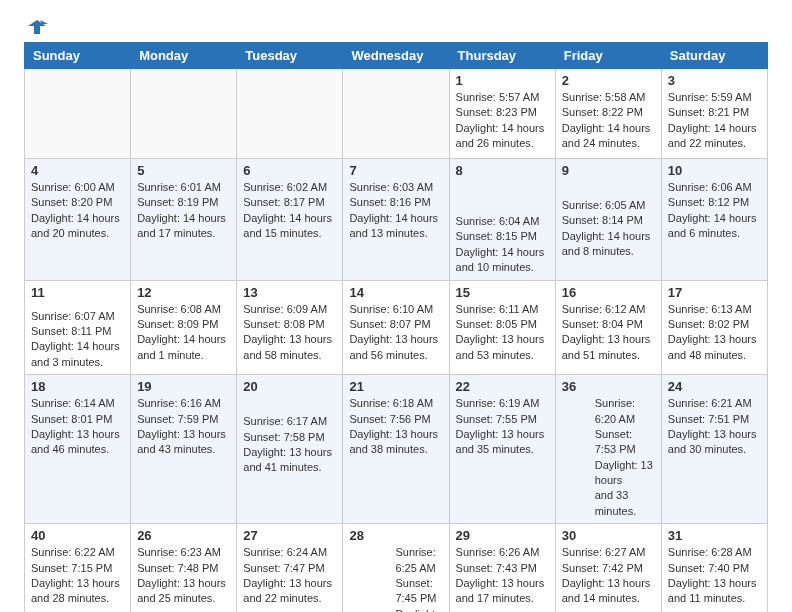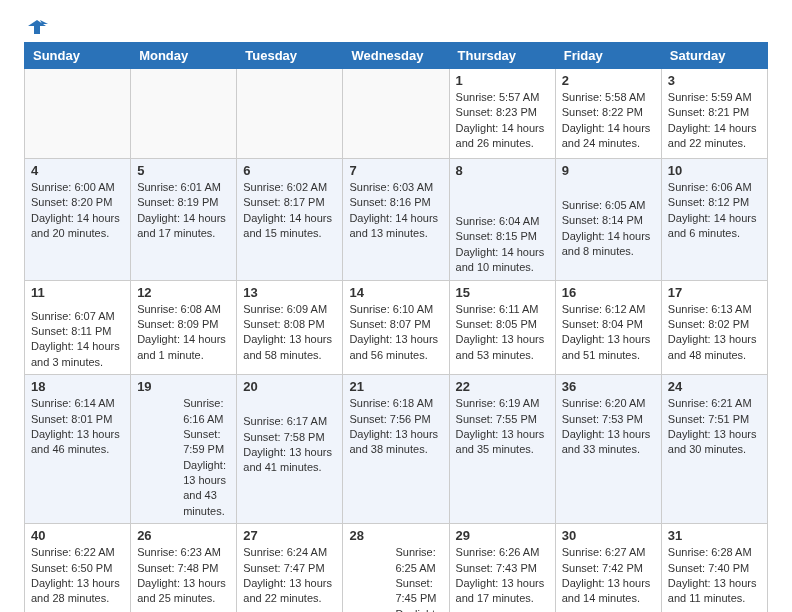--- a/index.html
+++ b/index.html
@@ -186,21 +186,21 @@
         <tr>
           <td>
             <div class="day-num">18</div>
             <div class="day-info" style="white-space: pre-line;">Sunrise: 6:14 AM
 Sunset: 8:01 PM
 Daylight: 13 hours
 and 46 minutes.</div>
           </td>
           <td>
             <div class="day-num">19</div>
-            <div class="day-info" style="white-space: pre-line; margin-left: 46px;">Sunrise: 6:16 AM
+            <div class="day-info" style="white-space: pre-line;">Sunrise: 6:16 AM
 Sunset: 7:59 PM
 Daylight: 13 hours
 and 43 minutes.</div>
           </td>
           <td>
             <div class="day-num">20</div>
             <div class="day-info" style="white-space: pre-line; margin-top: 20px;">Sunrise: 6:17 AM
 Sunset: 7:58 PM
 Daylight: 13 hours
 and 41 minutes.</div>
@@ -214,38 +214,38 @@
           </td>
           <td>
             <div class="day-num">22</div>
             <div class="day-info" style="white-space: pre-line;">Sunrise: 6:19 AM
 Sunset: 7:55 PM
 Daylight: 13 hours
 and 35 minutes.</div>
           </td>
           <td>
             <div class="day-num">36</div>
-            <div class="day-info" style="white-space: pre-line;">Sunrise: 6:20 AM
+            <div class="day-info" style="white-space: pre-line; margin-left: 33px;">Sunrise: 6:20 AM
 Sunset: 7:53 PM
 Daylight: 13 hours
 and 33 minutes.</div>
           </td>
           <td>
             <div class="day-num">24</div>
             <div class="day-info" style="white-space: pre-line;">Sunrise: 6:21 AM
 Sunset: 7:51 PM
 Daylight: 13 hours
 and 30 minutes.</div>
           </td>
         </tr>
         <tr>
           <td>
             <div class="day-num">40</div>
             <div class="day-info" style="white-space: pre-line;">Sunrise: 6:22 AM
-Sunset: 6:50 PM
+Sunset: 7:15 PM
 Daylight: 13 hours
 and 28 minutes.</div>
           </td>
           <td>
             <div class="day-num">26</div>
             <div class="day-info" style="white-space: pre-line;">Sunrise: 6:23 AM
 Sunset: 7:48 PM
 Daylight: 13 hours
 and 25 minutes.</div>
           </td>

